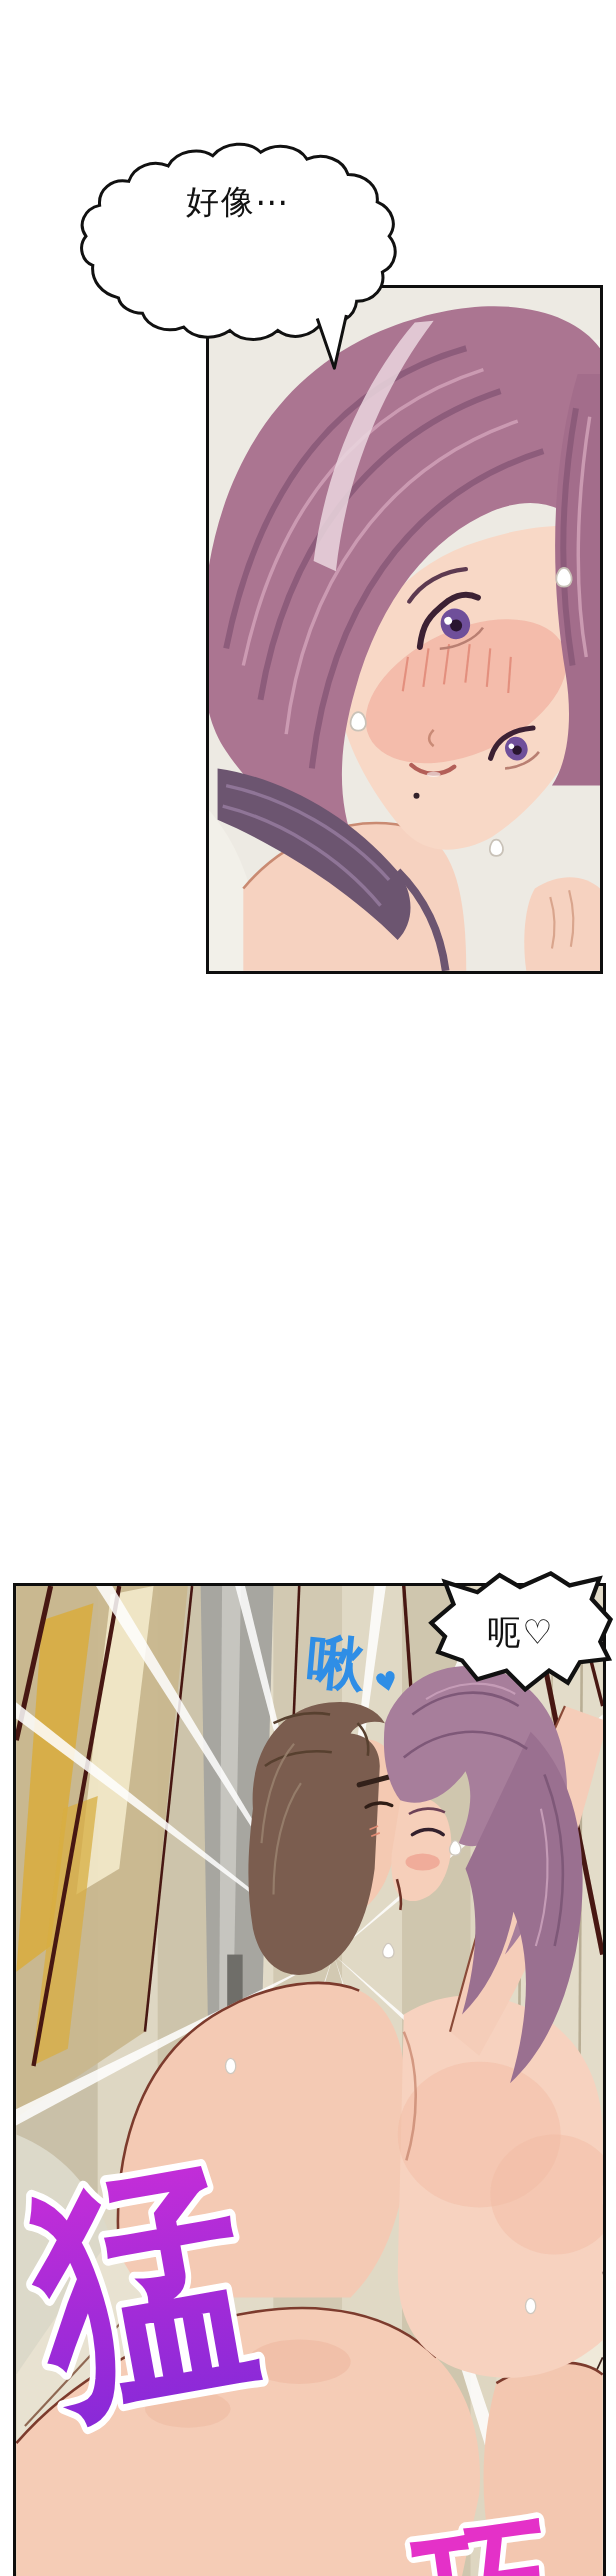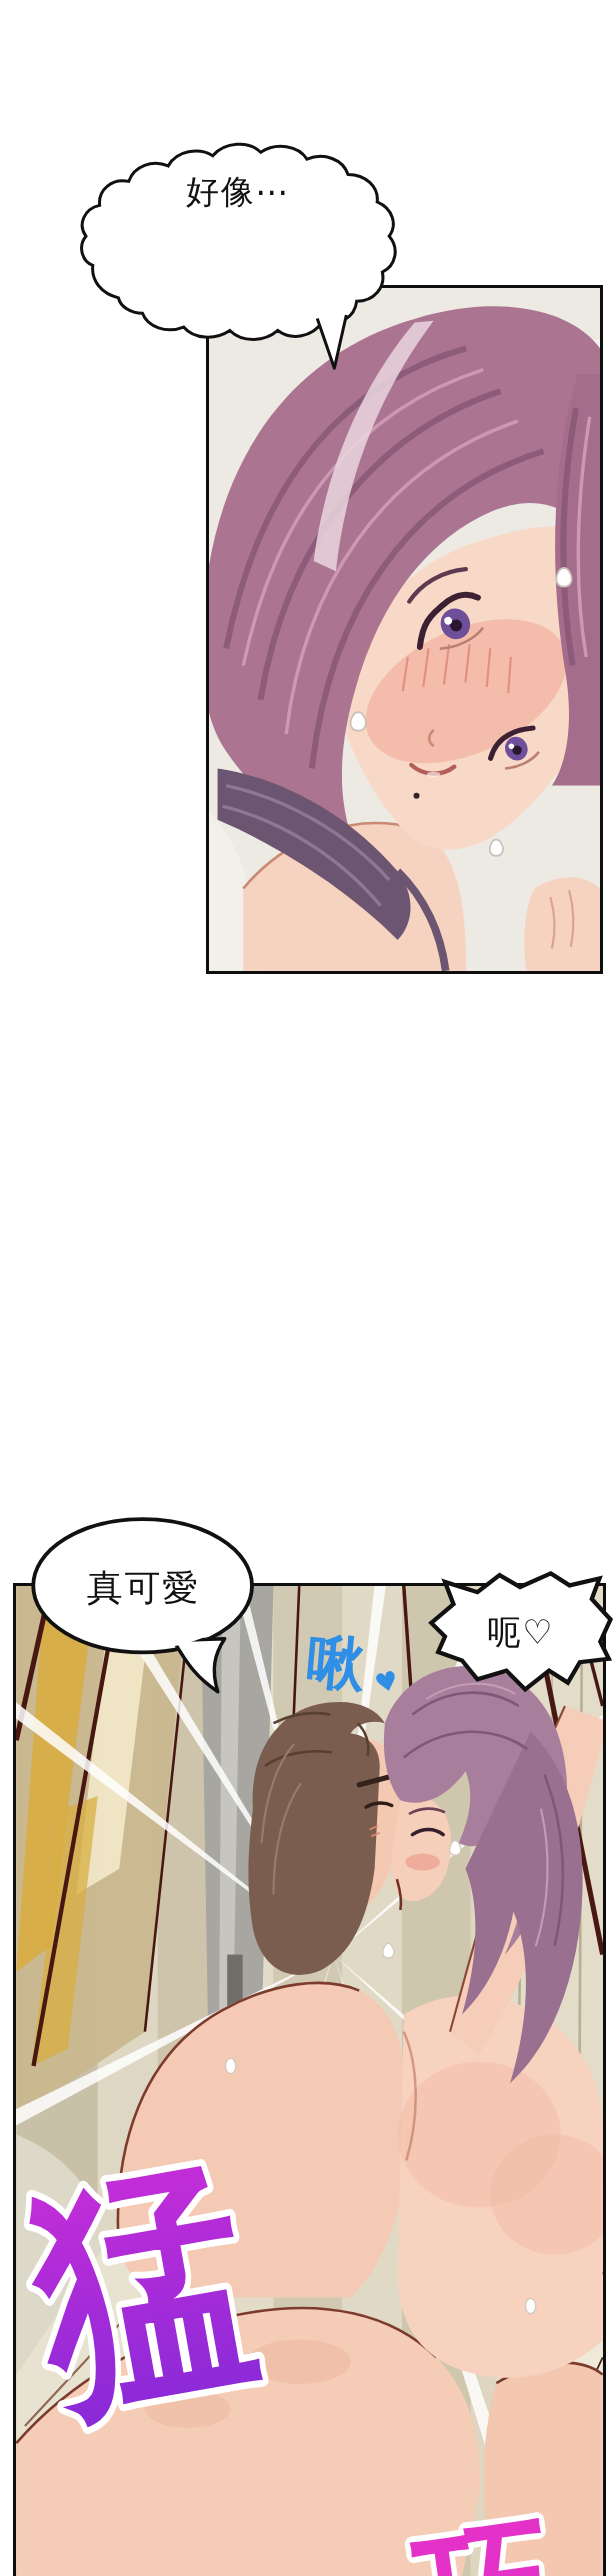--- a/index.html
+++ b/index.html
@@ -16,21 +16,21 @@
   #panel-scene{left:13px;top:1583px;width:593px;height:993px;border-bottom:none;z-index:1;}
   .panel svg{display:block;width:100%;height:100%;}
   
   .bubble{position:absolute;z-index:4;}
   .bubble svg{display:block;overflow:visible;}
   .bubble .txt{
     position:absolute;color:#121212;text-align:center;
     font-weight:500;line-height:1.28;letter-spacing:1.7px;white-space:nowrap;
   }
   #thought-bubble{left:67px;top:118px;width:336px;height:257px;}
-  #thought-bubble .txt{left:51px;top:53px;width:240px;font-size:33px;}
+  #thought-bubble .txt{left:51px;top:63px;width:240px;font-size:33px;}
   #cute-bubble{left:28px;top:1514px;width:231px;height:188px;}
   #cute-bubble .txt{left:3.4px;top:51px;width:224px;font-size:36px;}
   #moan-bubble{left:424px;top:1570px;width:193px;height:128px;}
   #moan-bubble .txt{left:0;top:41px;width:193px;font-size:34px;}
   
   .sfx{position:absolute;z-index:5;}
   #sfx-kiss{left:307px;top:1625px;color:#2f8ee6;font-size:58px;font-weight:bold;transform:rotate(5deg);}
   #sfx-kiss-heart{left:375px;top:1667px;color:#2f8ee6;font-size:26px;font-weight:bold;transform:rotate(-14deg);}
   #sfx-fierce{left:15.4px;top:2151px;width:283px;height:308px;}
   #sfx-partial{left:390px;top:2484px;width:214px;height:171px;}
@@ -266,28 +266,20 @@
   <div class="bubble" id="thought-bubble">
     <svg width="336" height="257" viewBox="0 0 392 300">
       <path d="M60,210 C40,205 28,190 30,172 C18,168 12,150 22,138 C12,124 20,106 38,102 C36,84 52,70 72,74 C78,56 100,48 118,56 C128,38 154,34 170,44 C184,28 212,26 226,40 C244,28 270,32 280,48 C300,40 322,48 328,66 C348,66 364,80 362,98 C380,106 386,124 376,138 C388,152 384,172 368,180 C372,198 358,214 338,214 C336,232 318,244 298,238 C286,256 262,260 246,248 C230,262 204,262 190,248 C172,260 148,258 136,244 C116,252 94,244 88,228 C74,228 62,220 60,210 Z" fill="#ffffff" stroke="#111111" stroke-width="3.5"></path>
       <path d="M292,234 L312,292 L326,230" fill="#ffffff" stroke="#111111" stroke-width="3.5" stroke-linejoin="round"></path>
     </svg>
     <div class="txt">
       <div>好像⋯</div>
     </div>
   </div>
 
-  <div class="bubble" id="cute-bubble">
-    <svg width="231" height="188" viewBox="0 0 270 220">
-      <ellipse cx="134" cy="84" rx="128" ry="78" fill="#ffffff" stroke="#111111" stroke-width="4.5"></ellipse>
-      <path d="M170,148 C186,176 198,192 222,208 C214,182 218,164 230,146 Z" fill="#ffffff" stroke="#111111" stroke-width="4" stroke-linejoin="round"></path>
-      <ellipse cx="134" cy="84" rx="124" ry="74" fill="#ffffff"></ellipse>
-    </svg>
-    <div class="txt">真可愛</div>
-  </div>
 
   <div class="bubble" id="moan-bubble">
     <svg width="193" height="128" viewBox="0 0 225 150">
       <polygon points="8,62 34,40 24,14 62,26 88,6 112,20 148,4 170,18 205,10 196,34 218,58 206,84 216,104 182,108 168,132 146,118 118,140 96,118 62,128 44,106 16,96 24,78" fill="#ffffff" stroke="#111111" stroke-width="5"></polygon>
     </svg>
     <div class="txt">呃♡</div>
   </div>
 
   <div class="sfx" id="sfx-kiss">啾</div>
   <div class="sfx" id="sfx-kiss-heart">♥</div>

